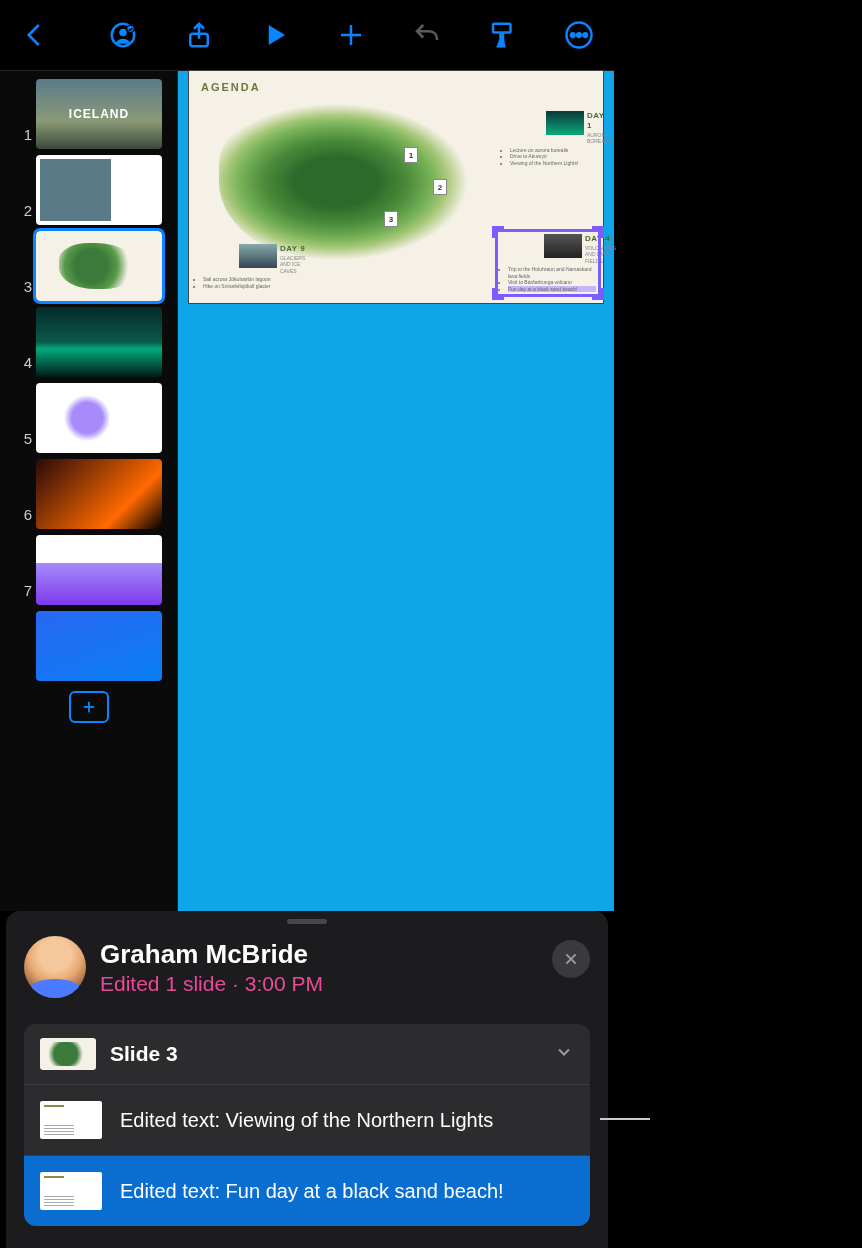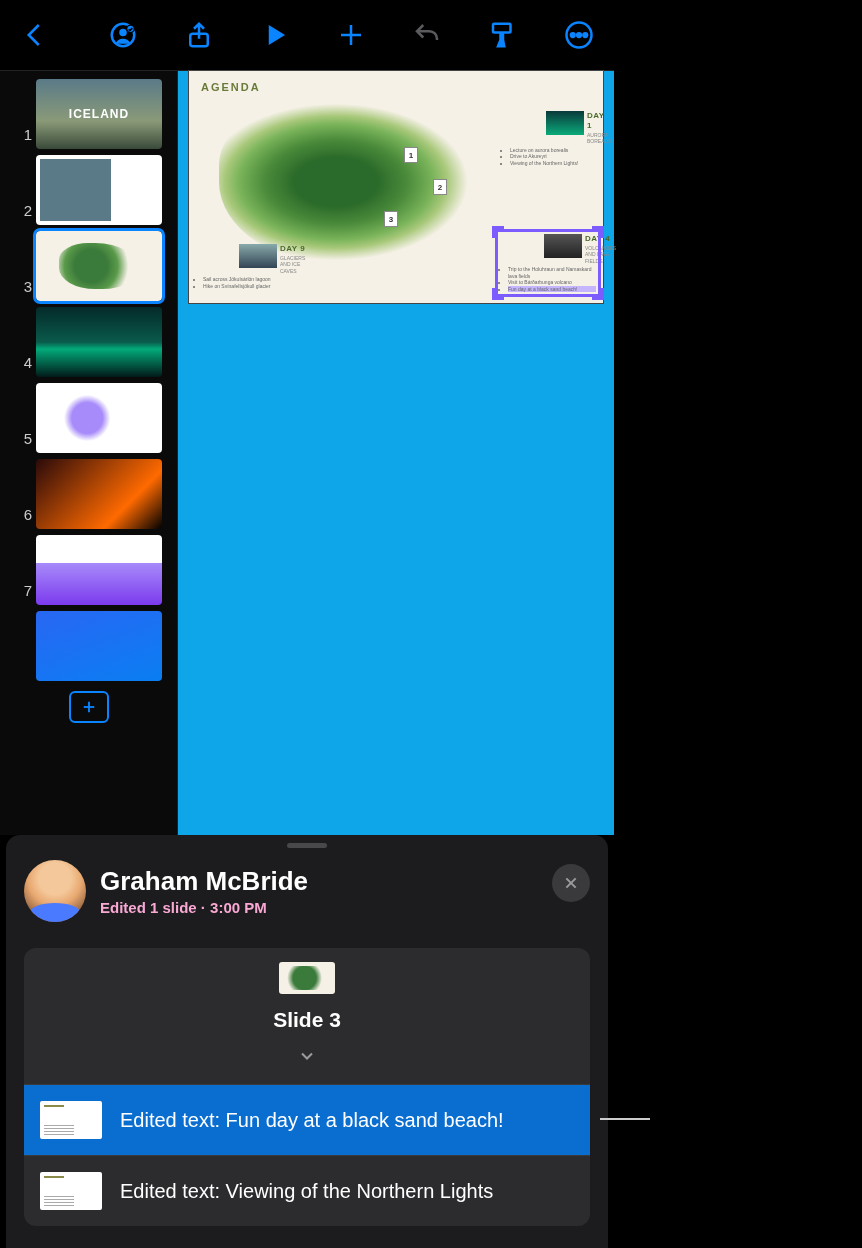--- a/index.html
+++ b/index.html
@@ -168,33 +168,32 @@
   .avatar {
     width:62px; height:62px; border-radius:50%;
     background: radial-gradient(circle at 50% 30%,#f4c89a 30%,#e8a870 50%,#8a5a3a 80%);
     position:relative; overflow:hidden;
   }
   .avatar::after{
     content:""; position:absolute; bottom:0; left:10%; right:10%; height:30%;
     background:#4a7aff; border-radius:50% 50% 0 0;
   }
   .act-name { font-size:26px; font-weight:700; }
-  .act-meta { font-size:15px; color:#f9a8d4; margin-top:2px;font-weight:bold;}
+  .act-meta { font-size:21px; color:#ec4899; margin-top:2px;}
   .close-btn {
     width:38px; height:38px; border-radius:50%; background:#3a3a3c;
     display:grid; place-items:center; color:#9a9a9f; font-size:18px;
     margin-left:auto; align-self:flex-start; margin-top:4px;
   }
   .card {
     background:#2c2c2e; border-radius:12px; overflow:hidden;
   }
   .card-hdr {
     display:flex; align-items:center; gap:14px; padding:14px 16px;
     border-bottom:1px solid #3a3a3c;
-    flex-direction:column;
   }
   .mini-thumb { width:56px; height:32px; border-radius:3px; background:#f5f1e6; position:relative;}
   .mini-thumb::after{content:"";position:absolute;inset:4px;background:radial-gradient(circle at 45% 50%,#3a7a3a 40%,transparent 60%);}
   .card-title { font-size:21px; font-weight:600; flex:1;}
   .chev { color:#9a9a9f; }
   .edit-row {
     display:flex; align-items:center; gap:18px; padding:16px;
     border-bottom:1px solid #3a3a3c;
   }
   .edit-row:last-child{border:none;}
@@ -400,25 +399,25 @@
     <div class="card">
       <div class="card-hdr">
         <div class="mini-thumb"></div>
         <div class="card-title">Slide 3</div>
         <div class="chev">
           <svg width="20" height="20" viewBox="0 0 24 24" stroke="currentColor" stroke-width="2.5" fill="none">
               <polyline points="6 9 12 15 18 9"></polyline>
             </svg>
         </div>
       </div>
+      <div class="edit-row">
+        <div class="edit-thumb"></div>
+        <div class="edit-text">Edited text: Viewing of the Northern Lights</div>
+      </div>
       <div class="edit-row selected">
         <div class="edit-thumb"></div>
         <div class="edit-text">Edited text: Fun day at a black sand beach!</div>
       </div>
-      <div class="edit-row">
-        <div class="edit-thumb"></div>
-        <div class="edit-text">Edited text: Viewing of the Northern Lights</div>
-      </div>
     </div>
   </div>
 </div>
 
 <div class="callout" style="left:600px;top:1118px;width:50px"></div>
 
 </body></html>

